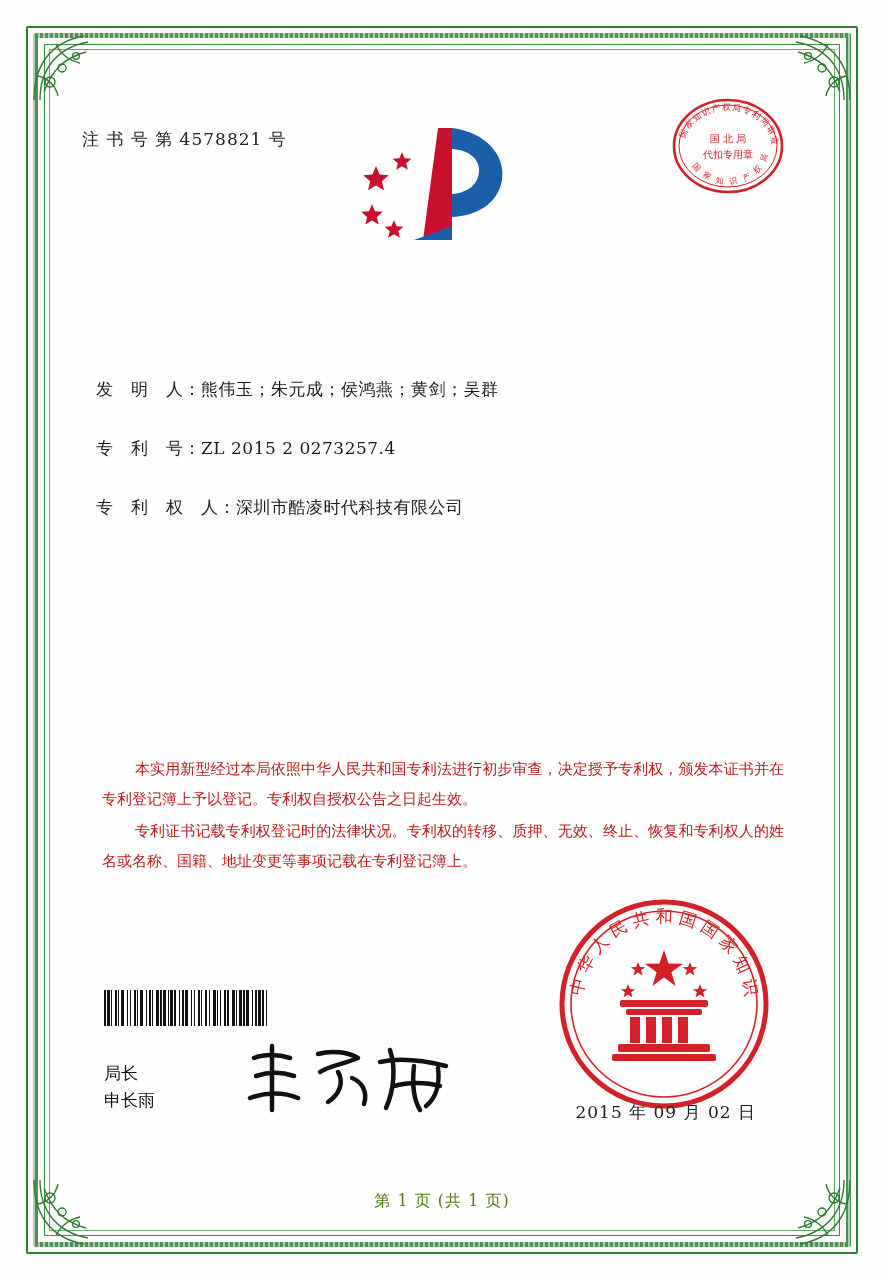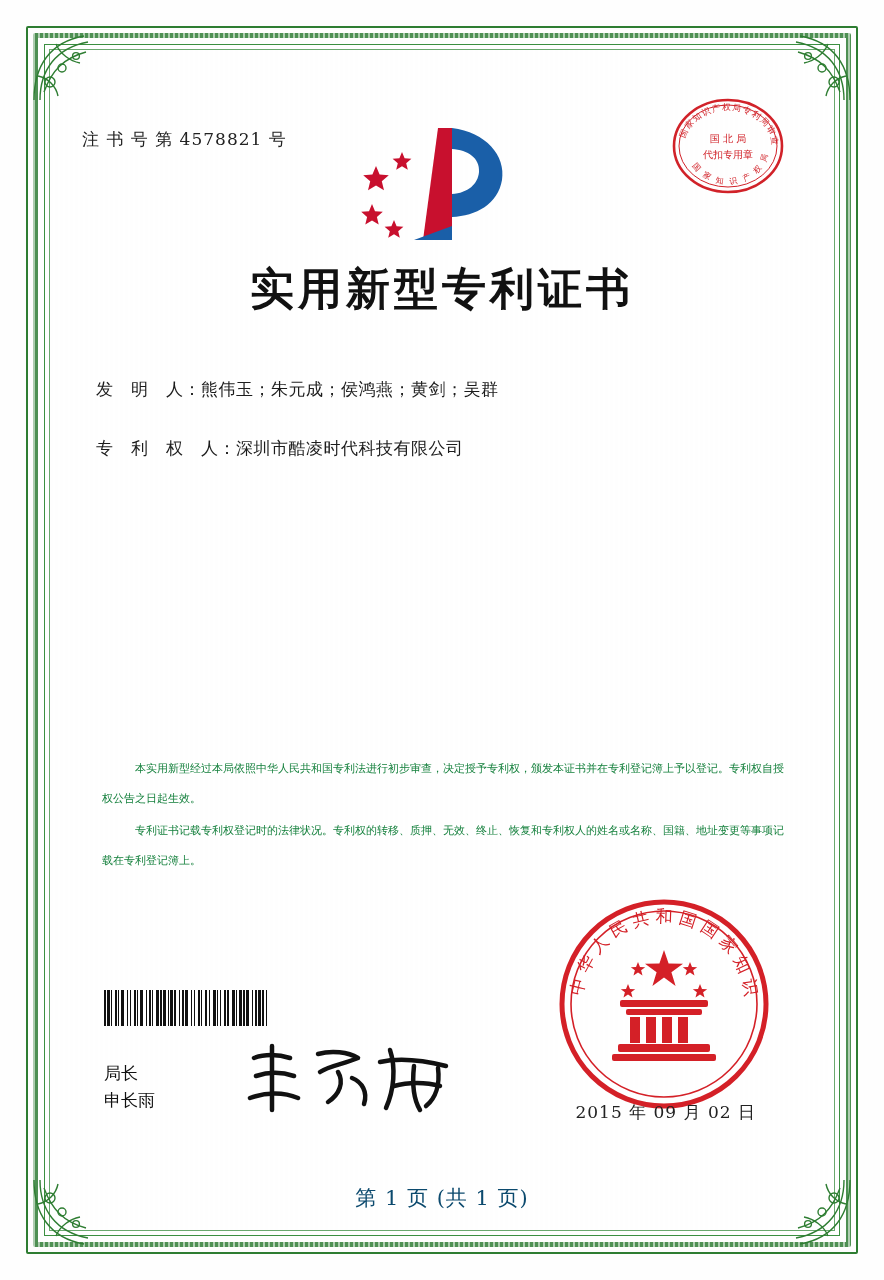--- a/index.html
+++ b/index.html
@@ -138,24 +138,24 @@
   }
   .field .v {
     letter-spacing: 0.5px;
   }
 
   .paragraphs {
     position: absolute;
     left: 32px;
     right: 30px;
     top: 684px;
-    font-family: Liberation Mono, monospace;
-    font-size: 11px;
+    font-family: Liberation Sans, sans-serif;
+    font-size: 15px;
     line-height: 30px;
-    color: #15803d;
+    color: #b91c1c;
     text-align: justify;
   }
   .paragraphs p {
     margin: 0 0 2px 0;
     text-indent: 33px;
   }
 
   
   .barcode {
     position: absolute;
@@ -208,22 +208,22 @@
     color: #222;
     letter-spacing: 1px;
   }
 
   .page-footer {
     position: absolute;
     left: 0; right: 0;
     bottom: 8px;
     text-align: center;
     font-family: "DejaVu Serif", "Liberation Serif", serif;
-    font-size: 21px;
-    color: #0c4a6e;
+    font-size: 16px;
+    color: #4d7c0f;
     letter-spacing: 1px;
   }
 </style>
 </head>
 <body>
 
 <div class="page">
 
   <div class="border-outer"></div>
   <div class="border-mid"></div>
@@ -308,25 +308,27 @@
         </text>
         <path id="ovalBot" d="M 18 62 A 40 34 0 0 0 98 62" fill="none"></path>
         <text font-size="8" fill="#d12229" font-family="DejaVu Sans, sans-serif" letter-spacing="2">
           <textPath href="#ovalBot" startOffset="14%">国 家 知 识 产 权 局</textPath>
         </text>
         <text x="58" y="54" text-anchor="middle" font-size="10" fill="#d12229" font-family="DejaVu Sans, sans-serif">国 北 局</text>
         <text x="58" y="70" text-anchor="middle" font-size="10" fill="#d12229" font-family="DejaVu Sans, sans-serif">代扣专用章</text>
       </svg>
     </div>
 
-    <div class="doc-title">实用新型专利证书</div>
 
     <div class="fields">
       <div class="field">
         <span class="k">发　明　人：</span><span class="v">熊伟玉；朱元成；侯鸿燕；黄剑；吴群</span>
+      </div>
+      <div class="field">
+        <span class="k">专　利　号：</span><span class="v">ZL 2015 2 0273257.4</span>
       </div>
       <div class="field">
         <span class="k">专　利　权　人：</span><span class="v">深圳市酷凌时代科技有限公司</span>
       </div>
     </div>
 
     <div class="paragraphs">
       <p>本实用新型经过本局依照中华人民共和国专利法进行初步审查，决定授予专利权，颁发本证书并在专利登记簿上予以登记。专利权自授权公告之日起生效。</p>
       <p>专利证书记载专利权登记时的法律状况。专利权的转移、质押、无效、终止、恢复和专利权人的姓名或名称、国籍、地址变更等事项记载在专利登记簿上。</p>
     </div>

